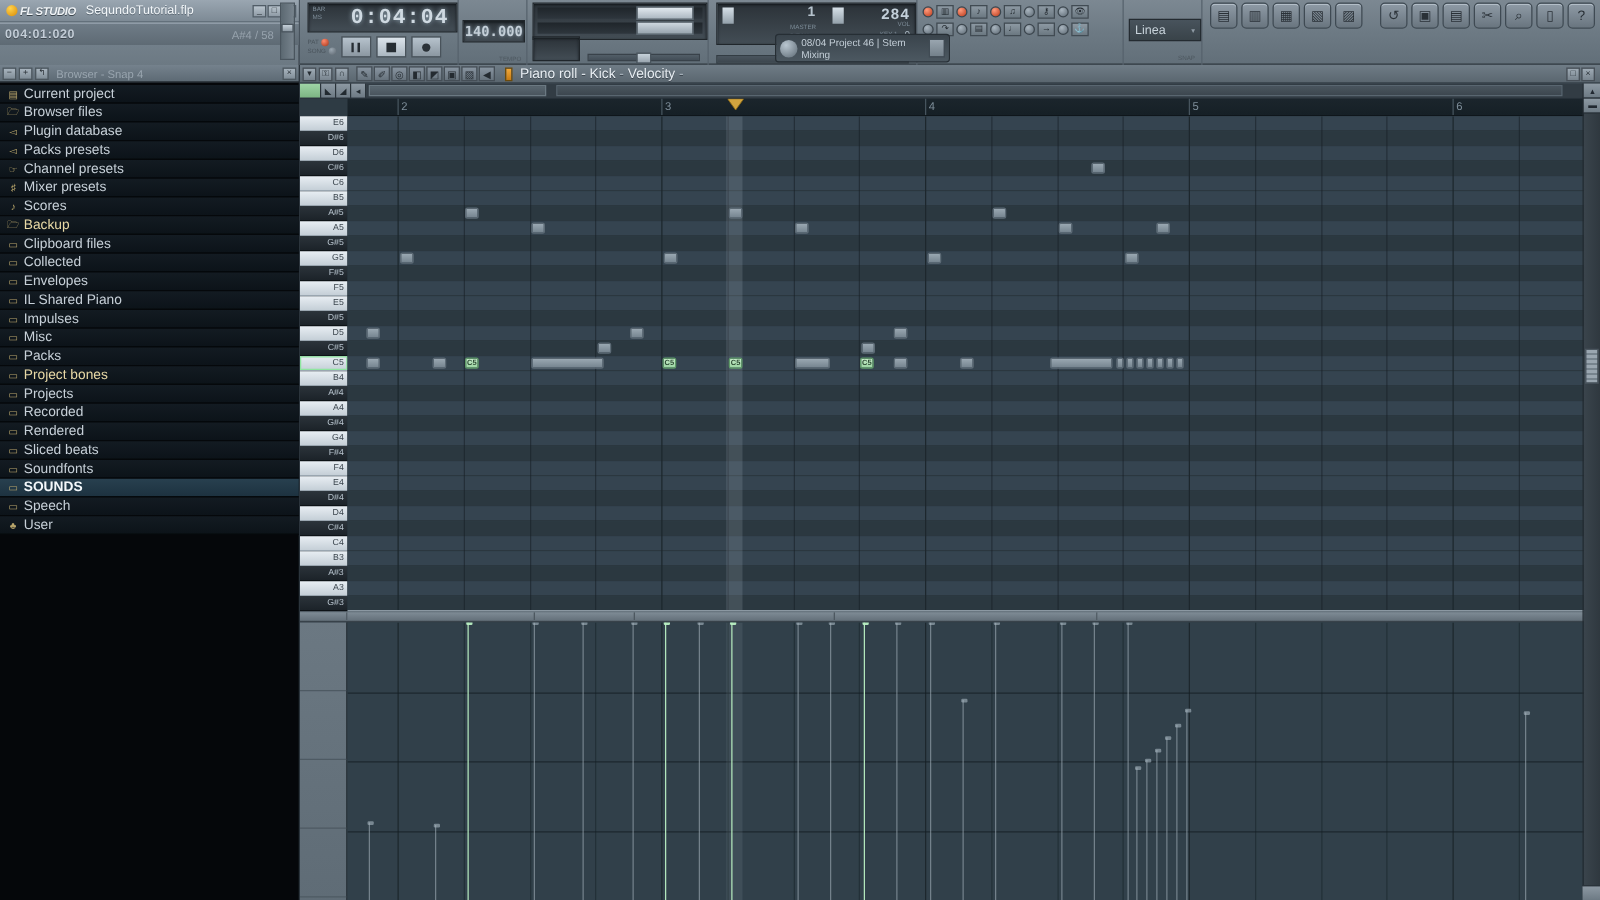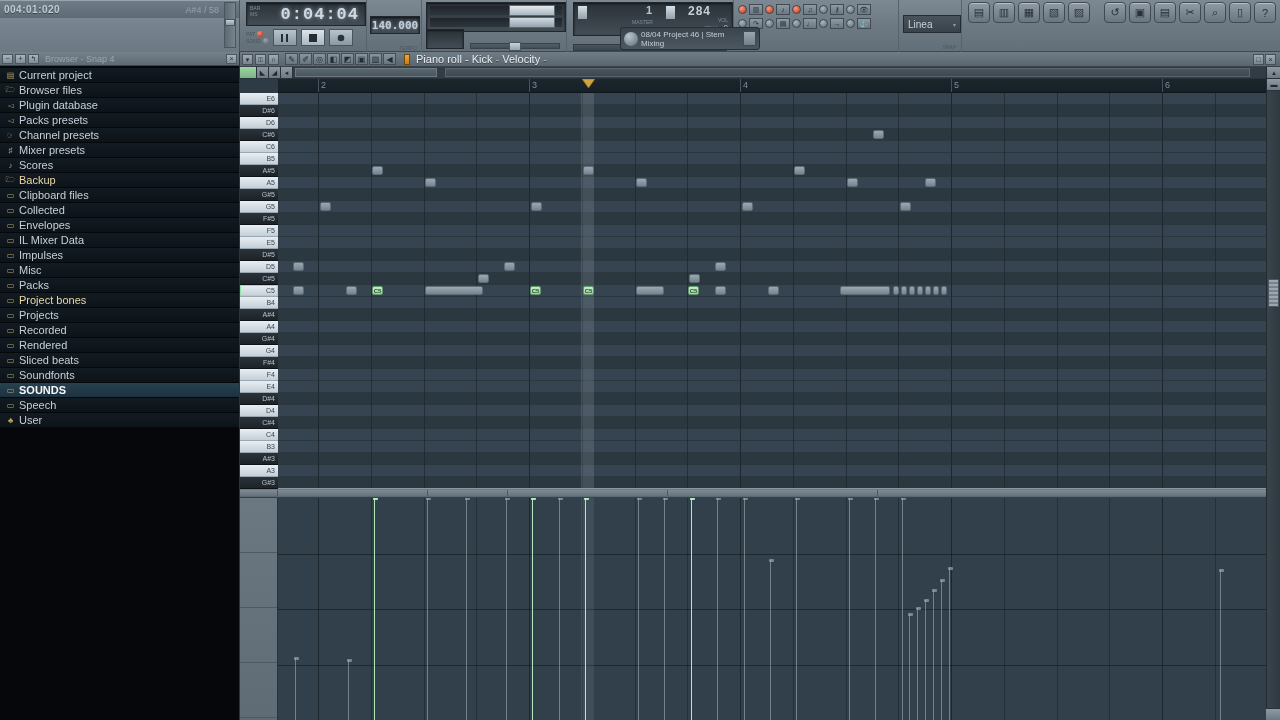--- a/index.html
+++ b/index.html
@@ -62,21 +62,21 @@
         background:linear-gradient(180deg,#e3eaf0,#aab6c0); border:1px solid #5c6872; }
   #bars .blkB { position:absolute; left:82px; top:14px; width:46px; height:11px;
         background:linear-gradient(180deg,#cfd9e1,#96a3ad); border:1px solid #5c6872; }
   #mixlcd { width:160px; height:34px; margin:2px 0 0 6px; position:relative; padding:2px; }
   #mixlcd .m1 { position:absolute; left:4px; top:3px; width:9px; height:13px;
         background:linear-gradient(180deg,#d6e0e8,#93a0aa); }
   #mixlcd .m2 { position:absolute; left:92px; top:3px; width:9px; height:13px;
         background:linear-gradient(180deg,#d6e0e8,#93a0aa); }
   #mixlcd .num1 { position:absolute; left:72px; top:1px; font-size:11px; font-weight:bold;
         color:#b6c3cd; }
-  #mixlcd .num2 { position:absolute; right:21px; top:1px; font-size:12px; font-weight:bold;
+  #mixlcd .num2 { position:absolute; right:4px; top:1px; font-size:12px; font-weight:bold;
         color:#c3d0da; letter-spacing:1px; }
   #mixlcd .small { position:absolute; font-size:5px; color:#7d8c98; line-height:6px; }
   #tp-icons { flex:1; display:flex; flex-direction:column; padding:2px 4px 0 6px; gap:2px; }
   .icon-row { display:flex; gap:3px; }
   .tbtn { width:22px; height:21px; border-radius:4px;
         background:linear-gradient(180deg,#8f9ba6,#69757f);
         border:1px solid #3f4a53; box-shadow:inset 0 1px 0 #b3bec8;
         display:flex; align-items:center; justify-content:center;
         font-size:11px; color:#2a3137; cursor:pointer; }
   #hintwrap { position:absolute; left:380px; top:27px; width:140px; height:23px; }
@@ -200,20 +200,32 @@
         border:1px solid #4b565f; }
   #pr-botbtn { position:absolute; right:0; bottom:0; width:14px; height:12px;
         background:linear-gradient(180deg,#8d99a3,#6d7a84); border-top:1px solid #2a333a; }
 </style>
 </head>
 <body>
 
 <div id="app">
 
   <div id="tl">
+    <div id="titlebar">
+      <div class="fl-logo">
+        <div class="dot"></div>
+        <div class="txt">FL STUDIO</div>
+      </div>
+      <div id="flp-name">SequndoTutorial.flp</div>
+      <div class="win-btns">
+        <div class="win-btn">_</div>
+        <div class="win-btn">□</div>
+        <div class="win-btn">×</div>
+      </div>
+    </div>
     <div id="posbar">
       <div id="pos-time">004:01:020</div>
       <div id="pos-right">A#4 / 58</div>
     </div>
     <div id="tl-slider">
       <div class="knob"></div>
     </div>
   </div>
 
   <div id="transport">
@@ -426,21 +438,21 @@
         <div class="br-row">
           <div class="br-ico">▭</div>
           <div class="br-lab">Collected</div>
         </div>
         <div class="br-row">
           <div class="br-ico">▭</div>
           <div class="br-lab">Envelopes</div>
         </div>
         <div class="br-row">
           <div class="br-ico">▭</div>
-          <div class="br-lab">IL Mixer Data</div>
+          <div class="br-lab">IL Shared Piano</div>
         </div>
         <div class="br-row">
           <div class="br-ico">▭</div>
           <div class="br-lab">Impulses</div>
         </div>
         <div class="br-row">
           <div class="br-ico">▭</div>
           <div class="br-lab">Misc</div>
         </div>
         <div class="br-row">

